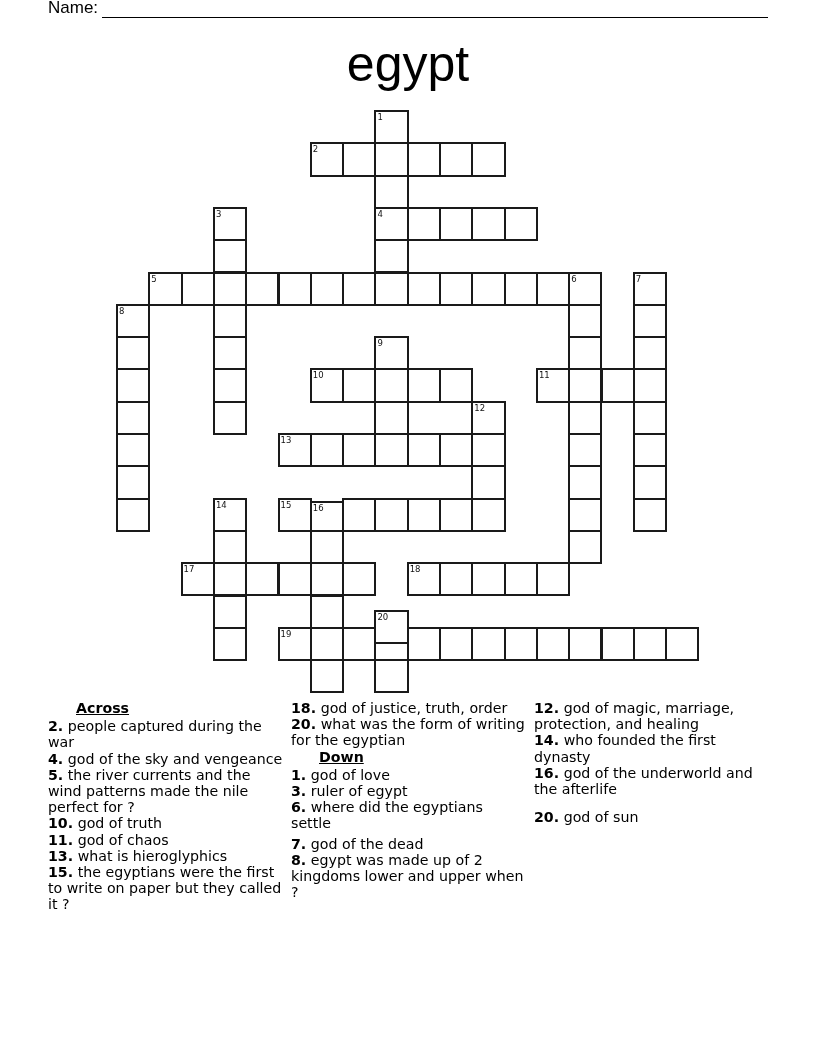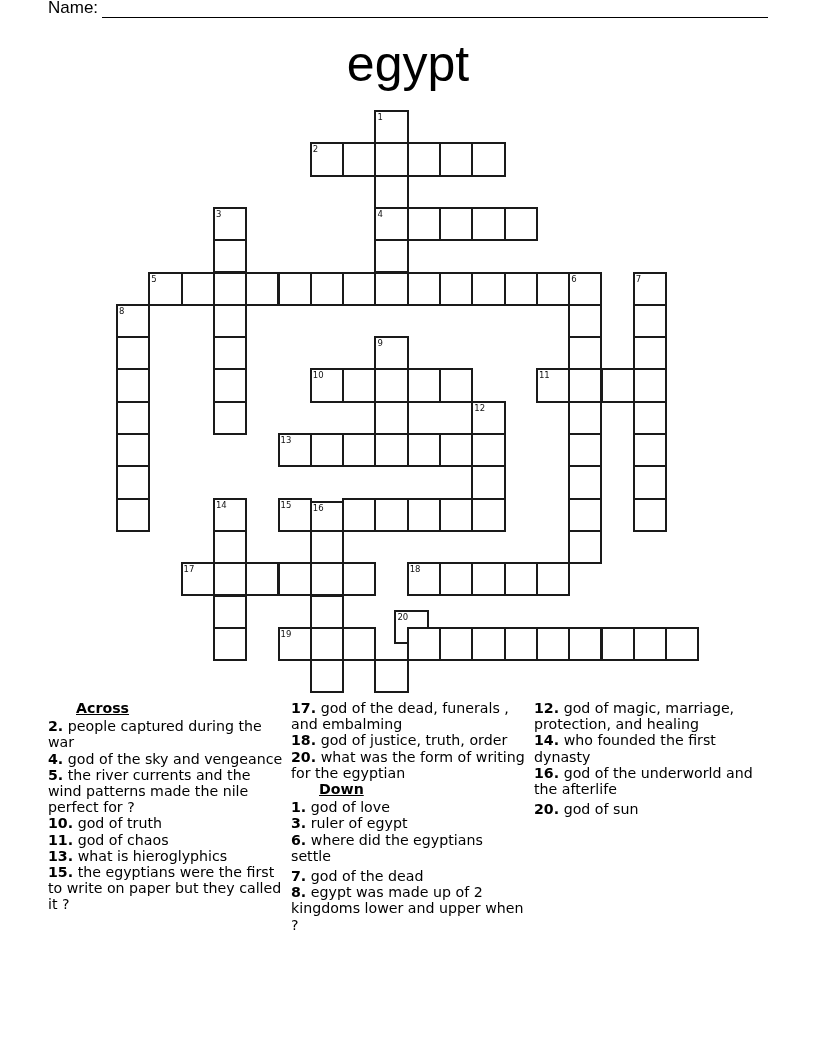--- a/index.html
+++ b/index.html
@@ -179,21 +179,21 @@
       <span class="num">18</span>
     </div>
     <div class="cell" style="left: 439px; top: 562.2px;"></div>
     <div class="cell" style="left: 471.3px; top: 562.2px;"></div>
     <div class="cell" style="left: 503.6px; top: 562.2px;"></div>
     <div class="cell" style="left: 535.9px; top: 562.2px;"></div>
     <div class="cell" style="left: 277.5px; top: 626.8px;">
       <span class="num">19</span>
     </div>
     <div class="cell" style="left: 342.1px; top: 626.8px;"></div>
-    <div class="cell" style="left: 374.4px; top: 610px; margin-left: 20px;">
+    <div class="cell" style="left: 374.4px; top: 610px;">
       <span class="num">20</span>
     </div>
     <div class="cell" style="left: 406.7px; top: 626.8px;"></div>
     <div class="cell" style="left: 439px; top: 626.8px;"></div>
     <div class="cell" style="left: 471.3px; top: 626.8px;"></div>
     <div class="cell" style="left: 503.6px; top: 626.8px;"></div>
     <div class="cell" style="left: 535.9px; top: 626.8px;"></div>
     <div class="cell" style="left: 568.2px; top: 626.8px;"></div>
     <div class="cell" style="left: 600.5px; top: 626.8px;"></div>
     <div class="cell" style="left: 632.8px; top: 626.8px;"></div>
@@ -206,29 +206,28 @@
   <div class="clue"><b>2.</b> <span>people captured during the war</span></div>
   <div class="clue"><b>4.</b> <span>god of the sky and vengeance</span></div>
   <div class="clue"><b>5.</b> <span>the river currents and the wind patterns made the nile perfect for ?</span></div>
   <div class="clue"><b>10.</b> <span>god of truth</span></div>
   <div class="clue"><b>11.</b> <span>god of chaos</span></div>
   <div class="clue"><b>13.</b> <span>what is hieroglyphics</span></div>
   <div class="clue"><b>15.</b> <span>the egyptians were the first to write on paper but they called it ?</span></div>
 </div>
 
 <div class="clues col2">
-  <div class="clue"><b>17.</b> <span>god of the dead, funerals , and embalming</span></div>
   <div class="clue"><b>18.</b> <span>god of justice, truth, order</span></div>
   <div class="clue"><b>20.</b> <span>what was the form of writing for the egyptian</span></div>
   <div class="heading">Down</div>
   <div class="clue"><b>1.</b> <span>god of love</span></div>
   <div class="clue"><b>3.</b> <span>ruler of egypt</span></div>
   <div class="clue" style="margin-bottom:4px"><b>6.</b> <span>where did the egyptians settle</span></div>
   <div class="clue"><b>7.</b> <span>god of the dead</span></div>
   <div class="clue"><b>8.</b> <span>egypt was made up of 2 kingdoms lower and upper when ?</span></div>
 </div>
 
 <div class="clues col3">
   <div class="clue"><b>12.</b> <span>god of magic, marriage, protection, and healing</span></div>
   <div class="clue"><b>14.</b> <span>who founded the first dynasty</span></div>
-  <div class="clue" style="margin-bottom:4px"><b>16.</b> <span>god of the underworld and the afterlife</span></div>
+  <div class="clue" style="margin-bottom:12px"><b>16.</b> <span>god of the underworld and the afterlife</span></div>
   <div class="clue"><b>20.</b> <span>god of sun</span></div>
 </div>
 
 </body></html>

